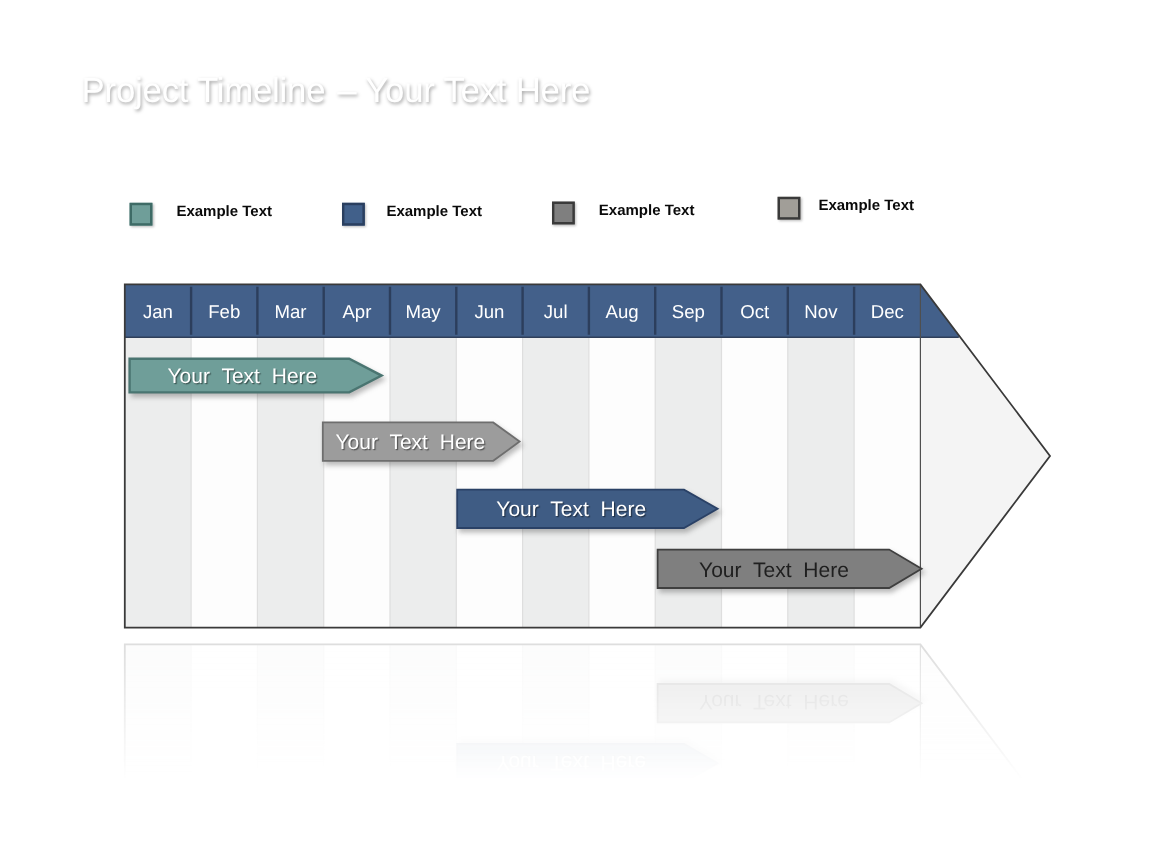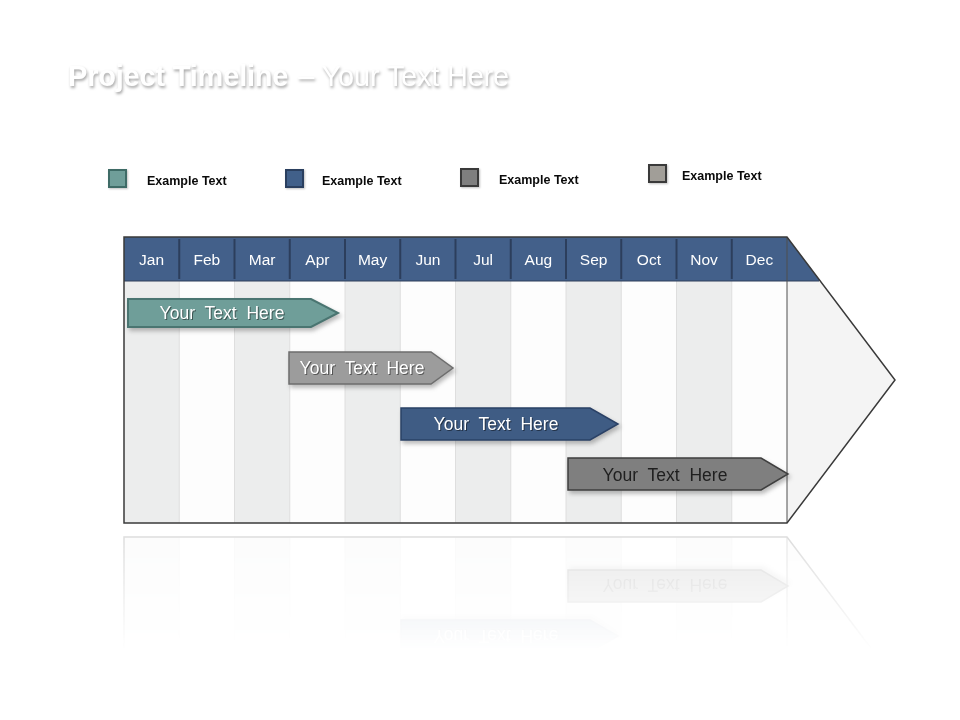--- a/index.html
+++ b/index.html
@@ -39,37 +39,37 @@
       912px 262px 0 0 rgba(255,255,255,0.7), 641px 298px 0 0 rgba(255,255,255,0.6),
       201px 331px 0 0 rgba(255,255,255,0.6), 834px 302px 0 0 rgba(255,255,255,0.6),
       748px 156px 0 0 rgba(255,255,255,0.8), 553px 142px 0 0 rgba(255,255,255,0.7);
   }
 
   .title {
     position: absolute; left: 68px; top: 60px; color: #ffffff;
     font-size: 29px; letter-spacing: -0.2px; white-space: nowrap;
     text-shadow: 1px 2px 3px rgba(0,0,0,0.35);
   }
-  .title .bold { font-weight: 700; }
+  .title .bold { font-weight: 400; }
   .title .rest { font-weight: 400; margin-left: 10px; text-align: right; }
 
   .legend { position: absolute; left: 0; top: 0; width: 960px; height: 40px; }
-  .legend-item { position: absolute; display: flex; align-items: flex-end; }
+  .legend-item { position: absolute; display: flex; align-items: flex-start; }
   .legend-swatch {
     width: 19px; height: 19px; box-sizing: border-box;
     border: 2px solid #3a3a3a; box-shadow: 1px 1px 2px rgba(0,0,0,0.25);
   }
   .legend-label { font-size: 12.5px; font-weight: 700; color: #0a0a0a; white-space: nowrap; }
   .li-1 { left: 108px; top: 169px; } .li-1 .legend-label { margin-left: 20px; }
   .li-2 { left: 285px; top: 169px; } .li-2 .legend-label { margin-left: 18px; }
   .li-3 { left: 460px; top: 168px; } .li-3 .legend-label { margin-left: 20px; }
   .li-4 { left: 648px; top: 164px; } .li-4 .legend-label { margin-left: 15px; }
 
   .chart-wrap {
-    position: absolute; left: 120px; top: 233px; width: 784px; height: 296px; text-align: center;
+    position: absolute; left: 100px; top: 233px; width: 784px; height: 296px; text-align: center;
     -webkit-box-reflect: below 2px linear-gradient(to bottom, rgba(0,0,0,0) 60%, rgba(0,0,0,0.18) 100%);
   }
   svg text { font-family: "Liberation Sans", sans-serif; }
   .month-label { font-size: 15.5px; fill: #ffffff; }
   .bar-shape { filter: drop-shadow(2px 3px 2px rgba(60,60,60,0.35)); }
   .bar-label { font-size: 17.5px; word-spacing: 5px; }
   .bar-label.shadowed { filter: drop-shadow(1px 1.5px 0.5px rgba(0,0,0,0.45)); }
 </style>
 </head>
 <body>

